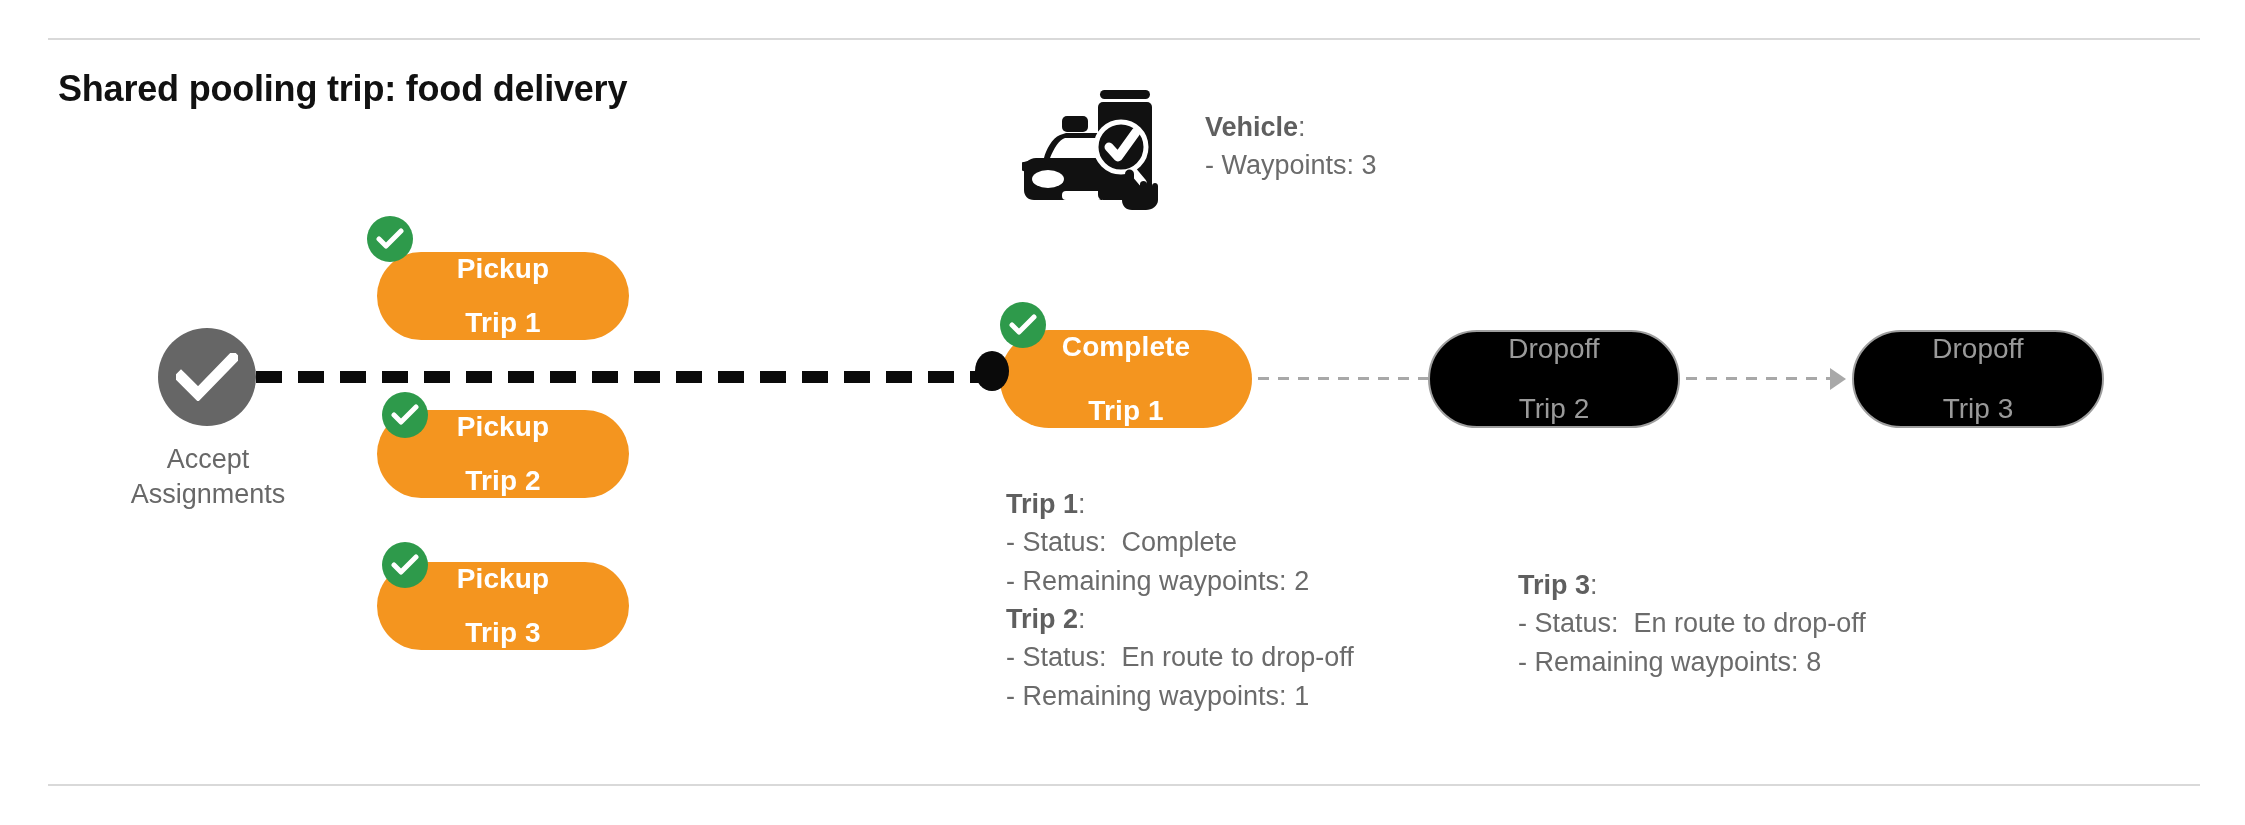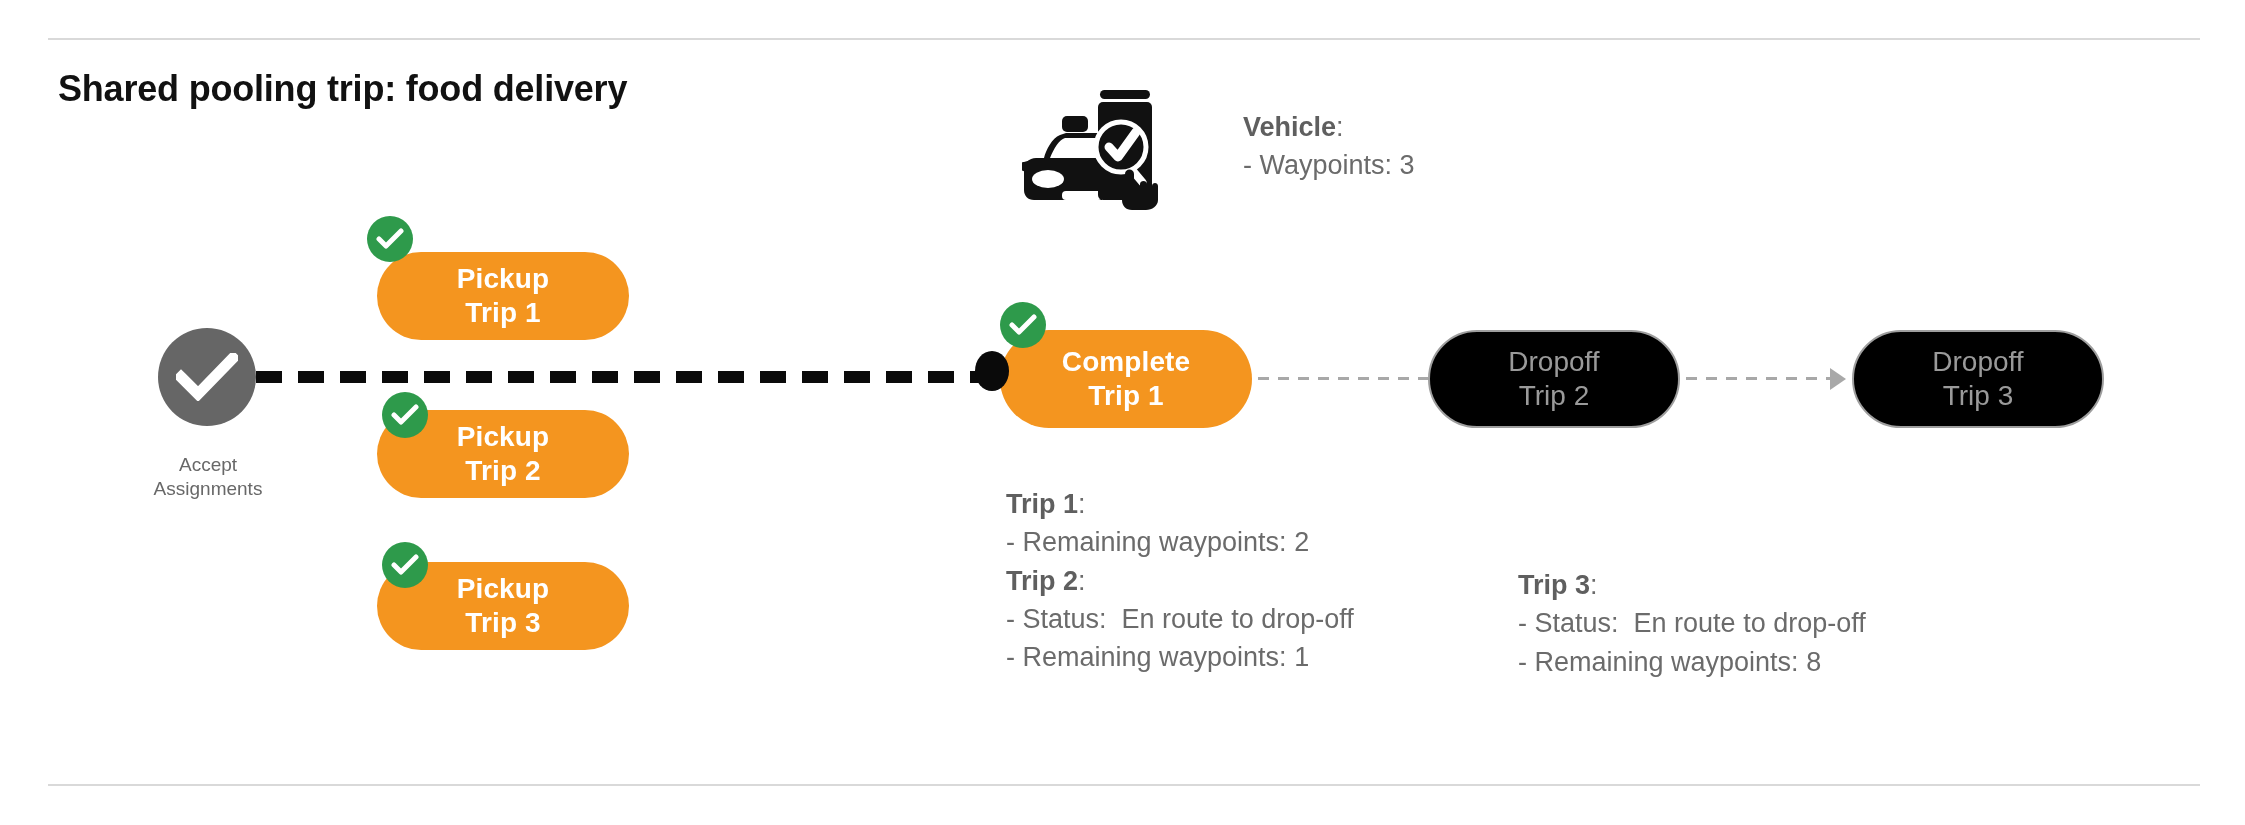--- a/index.html
+++ b/index.html
@@ -44,21 +44,21 @@
   }
 
   
   .pill {
     position: absolute;
     box-sizing: border-box;
     border-radius: 999px;
     display: flex;
     flex-direction: column;
     align-items: center;
-    justify-content: center;
+    justify-content: space-between;
     line-height: 1.22;
     white-space: nowrap;
   }
   .pill .l1, .pill .l2 { display: block; }
 
   .pill.solid {
     background: #F4951F;
     color: #ffffff;
     font-size: 28px;
     font-weight: 600;
@@ -99,23 +99,22 @@
     align-items: center;
     justify-content: center;
   }
   .accept-label {
     position: absolute;
     left: 90px;
     top: 442px;
     width: 236px;
     text-align: center;
     color: #686868;
-    font-size: 19px;
+    font-size: 27px;
     line-height: 1.28;
-    margin-top: 11px;
   }
 
   
   .dash-thick {
     position: absolute;
     height: 12px;
     background-image: repeating-linear-gradient(
         to right,
         #0a0a0a 0px, #0a0a0a 26px,
         rgba(0,0,0,0) 26px, rgba(0,0,0,0) 42px);
@@ -200,21 +199,21 @@
 
         <rect x="112" y="78" width="8" height="22" rx="4" fill="#ffffff" transform="rotate(-40 116 89)"></rect>
 
         <path d="M87 59 L96 69 L114 44" fill="none" stroke="#ffffff" stroke-width="9" stroke-linecap="round" stroke-linejoin="round"></path>
 
         <path d="M103 86 C103 80 112 80 112 86 L112 104 L118 104 L118 96 C118 92 125 92 125 96 L125 104 L130 104 L130 98 C130 94 136 94 136 98 L136 112 C136 118 130 122 124 122 L110 122 C104 122 100 118 100 112 L100 92 Z"></path>
       </g>
     </svg>
   </div>
 
-  <div class="info-block" style="left:1243px; top:108px;">
+  <div class="info-block" style="left:1205px; top:108px;">
     <span class="row"><span class="hd">Vehicle</span><span>:</span></span>
     <span class="row">- Waypoints: 3</span>
   </div>
 
   <div class="accept-node">
     <svg width="62" height="48" viewBox="0 0 62 48">
       <path d="M5 24 L22 41 L57 5" fill="none" stroke="#ffffff" stroke-width="11" stroke-linecap="square" stroke-linejoin="miter"></path>
     </svg>
   </div>
   <div class="accept-label">
@@ -275,20 +274,21 @@
   <div class="dash-thin" style="left:1686px; top:377px; width:146px;"></div>
   <div class="arrow-head" style="left:1830px; top:368px;"></div>
 
   <div class="pill outline" style="left:1852px; top:330px; width:252px; height:98px;">
     <span class="l1">Dropoff</span>
     <span class="l2">Trip 3</span>
   </div>
 
   <div class="info-block" style="left:1006px; top:485px;">
     <span class="row"><span class="hd">Trip 1</span><span>:</span></span>
+    <span class="row"><span>- Status:</span>&nbsp; <span>Complete</span></span>
     <span class="row">- Remaining waypoints: 2</span>
     <span class="row"><span class="hd">Trip 2</span><span>:</span></span>
     <span class="row"><span>- Status:</span>&nbsp; <span>En route to drop-off</span></span>
     <span class="row">- Remaining waypoints: 1</span>
   </div>
 
   <div class="info-block" style="left:1518px; top:566px;">
     <span class="row"><span class="hd">Trip 3</span><span>:</span></span>
     <span class="row"><span>- Status:</span>&nbsp; <span>En route to drop-off</span></span>
     <span class="row">- Remaining waypoints: 8</span>

